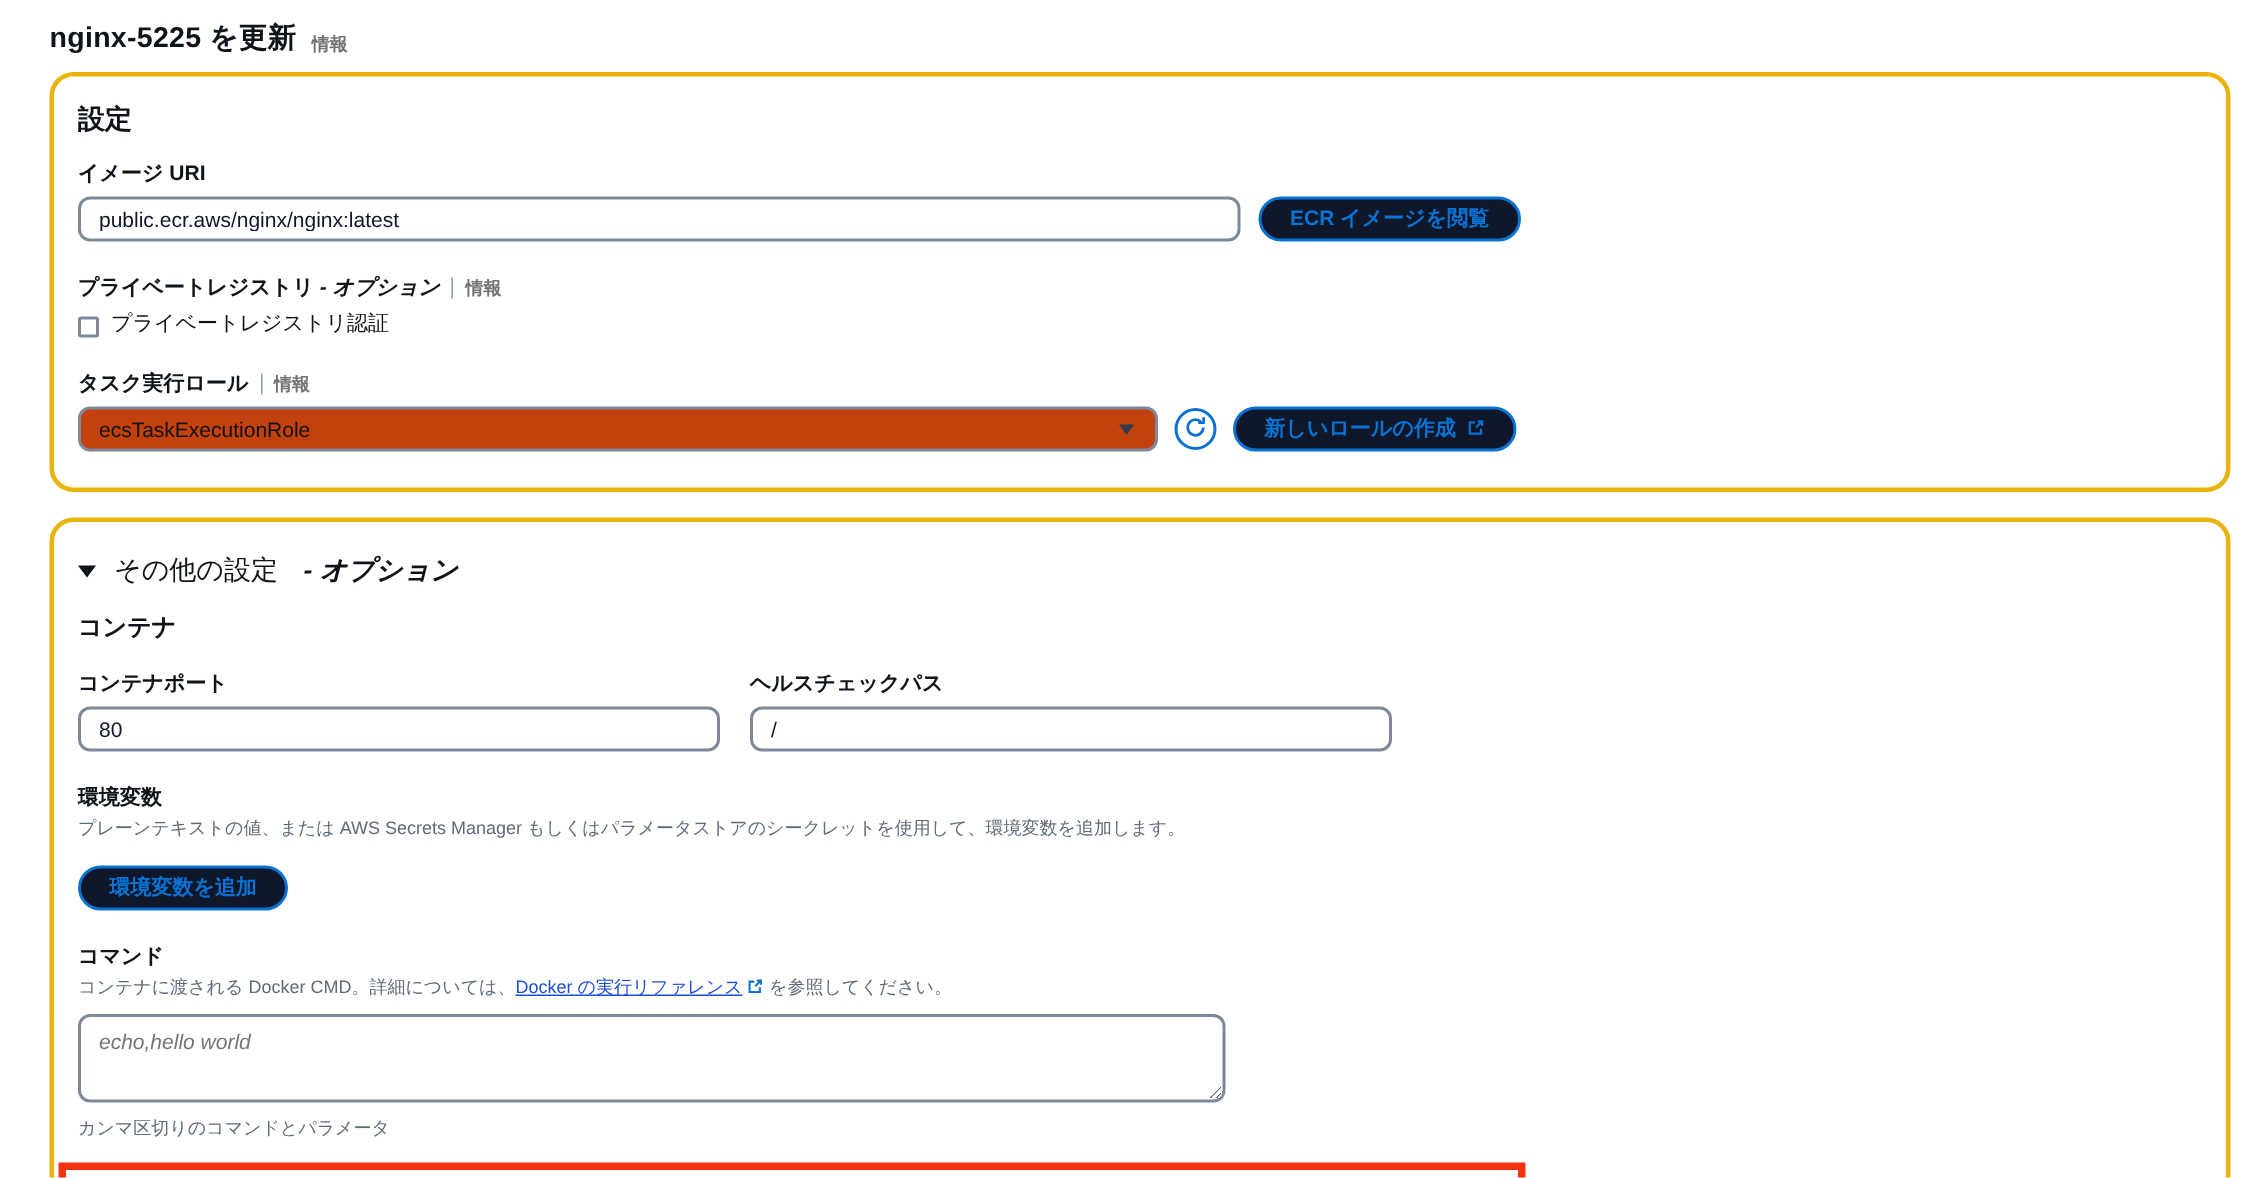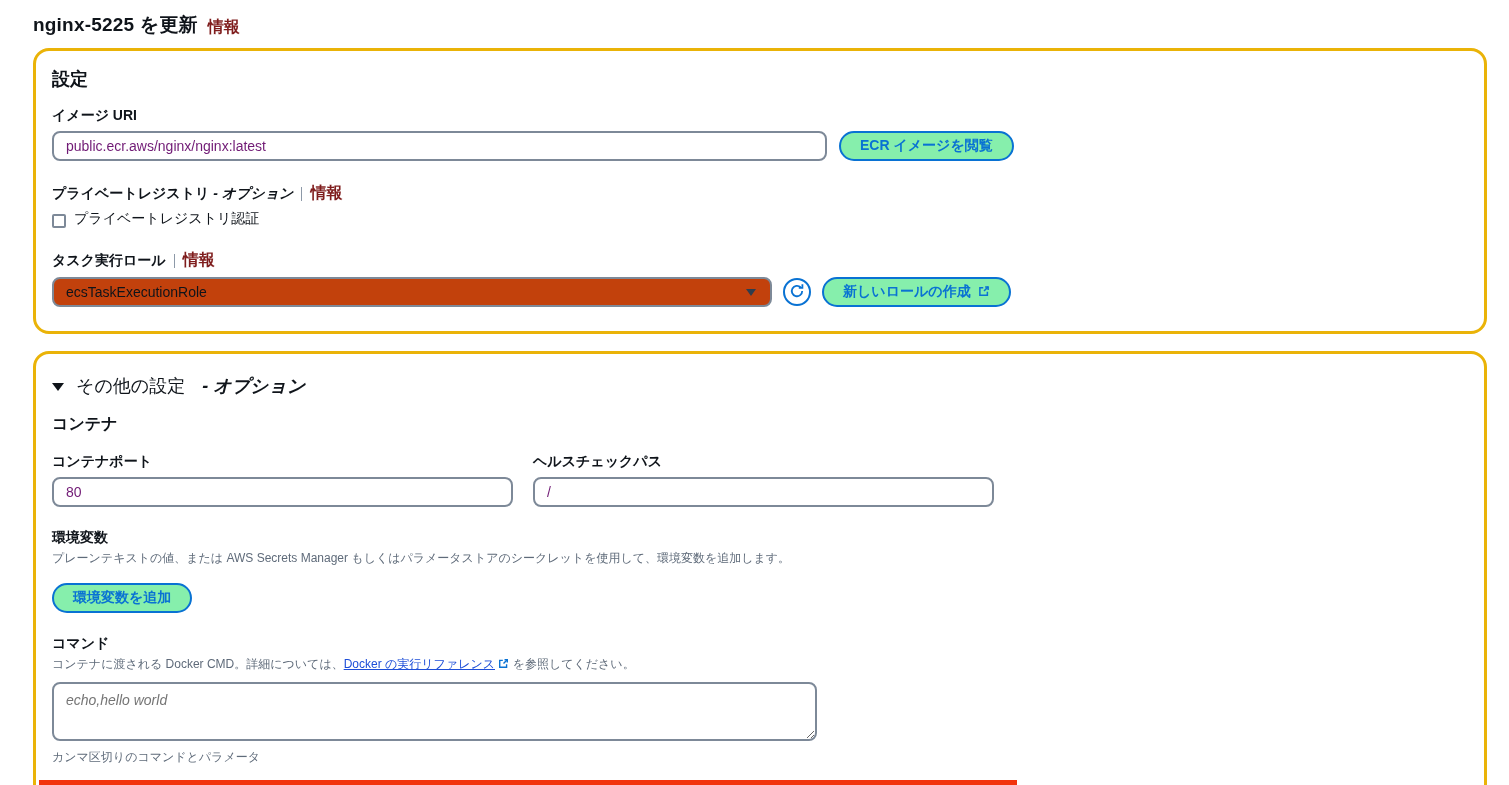--- a/index.html
+++ b/index.html
@@ -10,21 +10,21 @@
     font-family: "Liberation Sans", "DejaVu Sans", sans-serif;
     color: #0f141a;
     overflow: hidden;
   }
   .page { padding: 10px 22px 0 33px; }
 
   
   .title-row { display: flex; align-items: flex-end; gap: 10px; margin: 2px 0 10px 0; }
   .page-title { font-size: 19px; font-weight: 700; margin: 0; letter-spacing: .2px; }
   .info-link {
-    font-size: 16px; font-weight: 700; color: #7f1d1d; text-decoration: none; cursor: pointer;
+    font-size: 12px; font-weight: 700; color: #737373; text-decoration: none; cursor: pointer;
   }
 
   
   .card {
     background: #fff;
     border: 3px solid #eab308;
     border-radius: 16px;
     padding: 16px 20px 24px 16px;
     margin-bottom: 17px;
   }
@@ -37,25 +37,25 @@
   .field-label { font-size: 14px; font-weight: 700; }
   .optional-suffix { font-style: italic; font-weight: 700; font-size: 14px; white-space: pre; }
   .label-divider { width: 1px; height: 14px; background: #8d99a8; margin: 0 8px; }
   .desc-text { font-size: 12px; color: #5f6b7a; margin: 2px 0 8px 0; line-height: 1.5; }
   .helper-text { font-size: 12px; color: #5f6b7a; margin-top: 4px; }
   .inline-link { color: #1d4ed8; text-decoration: underline; cursor: pointer; }
 
   
   .text-input {
     height: 30px; border: 2px solid #7d8998; border-radius: 8px;
-    padding: 0 12px; font-size: 14px; color: #701a75; background: #fff;
+    padding: 0 12px; font-size: 14px; color: #0f172a; background: #fff;
     font-family: inherit; outline: none;
   }
   .w-uri { width: 775px; }
-  .w-half { width: 461px; }
+  .w-half { width: 428px; }
   .fake-select {
     width: 720px; height: 30px; border: 2px solid #7d8998; border-radius: 8px;
     background: #c2410c; display: flex; align-items: center; justify-content: space-between;
     padding: 0 14px 0 12px; font-size: 14px; cursor: pointer;
   }
   .caret-down {
     width: 0; height: 0; border-left: 5px solid transparent; border-right: 5px solid transparent;
     border-top: 7px solid #2f3d4e;
   }
   .cmd-textarea {
@@ -65,21 +65,21 @@
   }
   .checkbox-row { display: flex; align-items: flex-end; gap: 8px; margin-top: 4px; }
   .checkbox {
     width: 14px; height: 14px; border: 2px solid #7d8998; border-radius: 2px; background: #fff;
     cursor: pointer; flex: none;
   }
   .checkbox-label { font-size: 14px; }
 
   
   .pill-btn {
-    height: 30px; border: 2px solid #0972d3; border-radius: 20px; background: #86efac;
+    height: 30px; border: 2px solid #0972d3; border-radius: 20px; background: #0f172a;
     color: #0972d3; font-size: 14px; font-weight: 700; padding: 0 19px;
     display: inline-flex; align-items: center; gap: 7px; cursor: pointer;
     font-family: inherit; white-space: nowrap;
   }
   .icon-btn {
     width: 28px; height: 28px; border: 2px solid #0972d3; border-radius: 50%;
     background: #fff; display: inline-flex; align-items: center; justify-content: center;
     cursor: pointer; flex: none; padding: 0;
   }
   .row { display: flex; align-items: center; }

